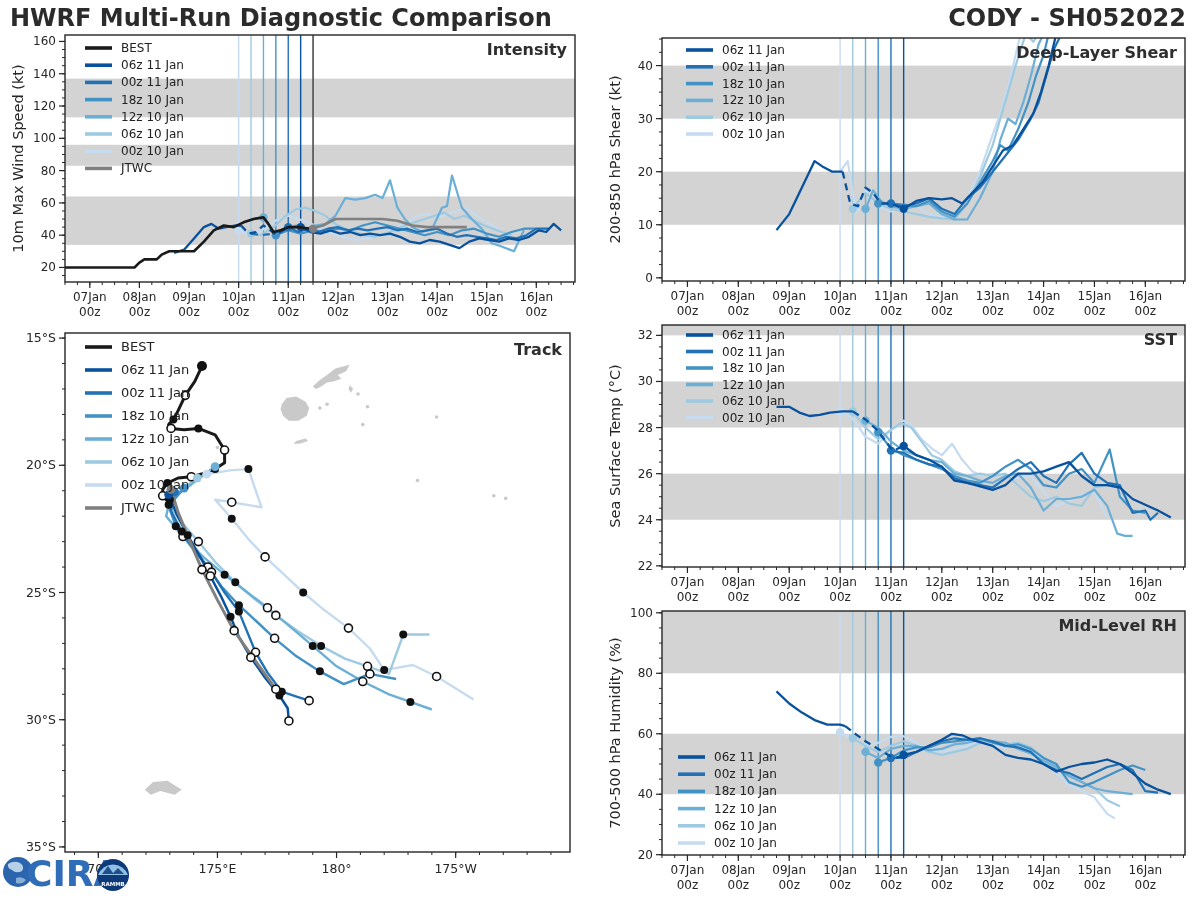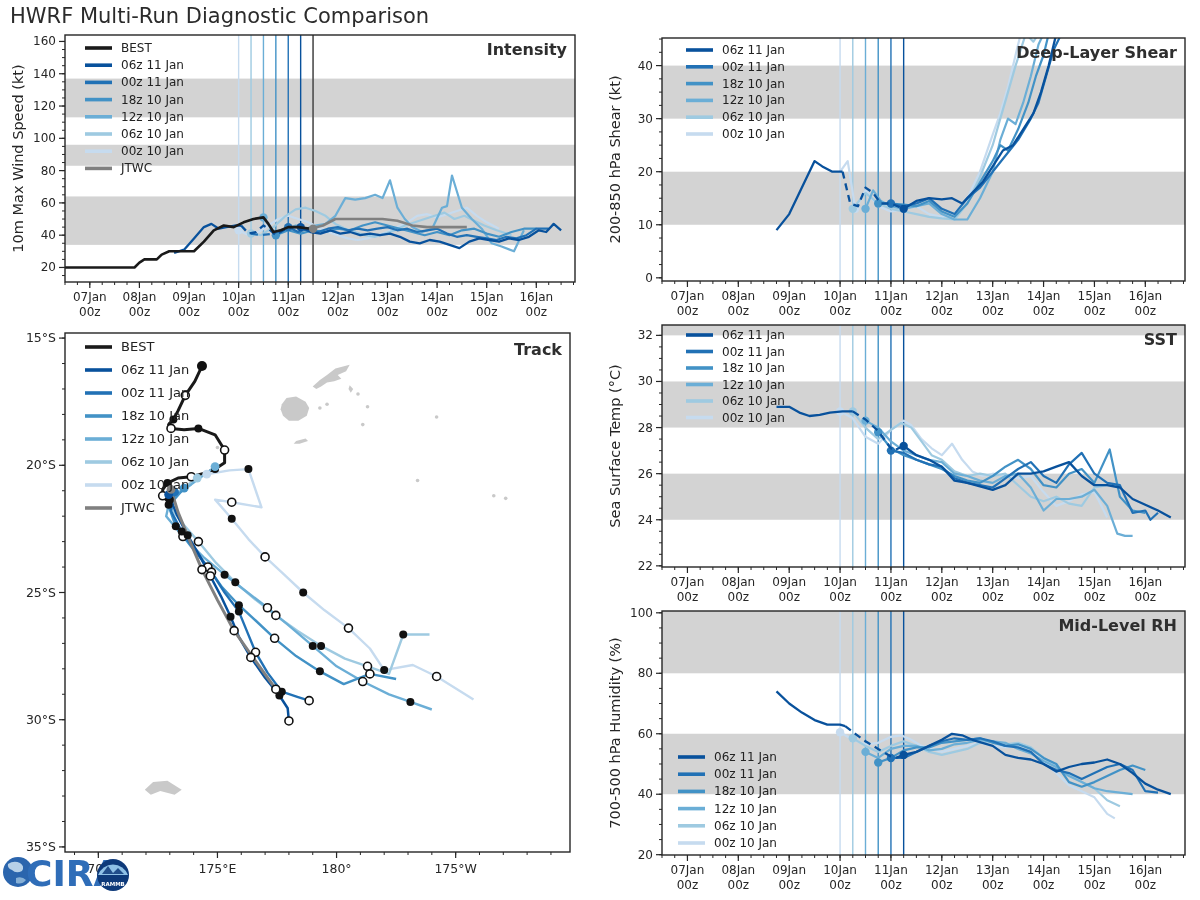--- a/index.html
+++ b/index.html
@@ -1,28 +1,29 @@
 <!DOCTYPE html>
 <html><head>
 <meta charset="utf-8">
 <style>
   html,body{margin:0;padding:0;background:#ffffff;}
   #fig{position:relative;width:1200px;height:900px;background:#fff;font-family:"DejaVu Sans","Liberation Sans",sans-serif;overflow:hidden;}
-  .hdr{position:absolute;top:4px;font-size:21px;font-weight:normal;color:#2b2b2b;letter-spacing:0px;}
+  .hdr{position:absolute;top:4px;font-size:24px;font-weight:bold;color:#2b2b2b;letter-spacing:0px;}
   .hdr-left{left:10px;}
   .hdr-right{right:14px;}
   #chart-svg{position:absolute;left:0;top:0;}
   #logo{position:absolute;left:2px;top:846px;width:130px;height:52px;}
   .logo-text{font-family:"DejaVu Sans","Liberation Sans",sans-serif;font-weight:bold;}
 </style>
 </head>
 <body>
 
 <div id="fig">
   <div class="hdr hdr-left">HWRF Multi-Run Diagnostic Comparison</div>
+  <div class="hdr hdr-right">CODY - SH052022</div>
   <svg id="chart-svg" width="1200" height="900">
       <g>
         <clipPath id="clip-intensity">
           <rect x="65" y="35" width="510" height="247"></rect>
         </clipPath>
         <rect x="65" y="35" width="510" height="247" fill="#ffffff"></rect>
         <rect x="65" y="196.43790849673204" width="510" height="48.431372549019585" fill="#d3d3d3"></rect>
         <rect x="65" y="144.77777777777777" width="510" height="20.986928104575156" fill="#d3d3d3"></rect>
         <rect x="65" y="78.58823529411765" width="510" height="38.74509803921569" fill="#d3d3d3"></rect>
         <g clip-path="url(#clip-intensity)">

